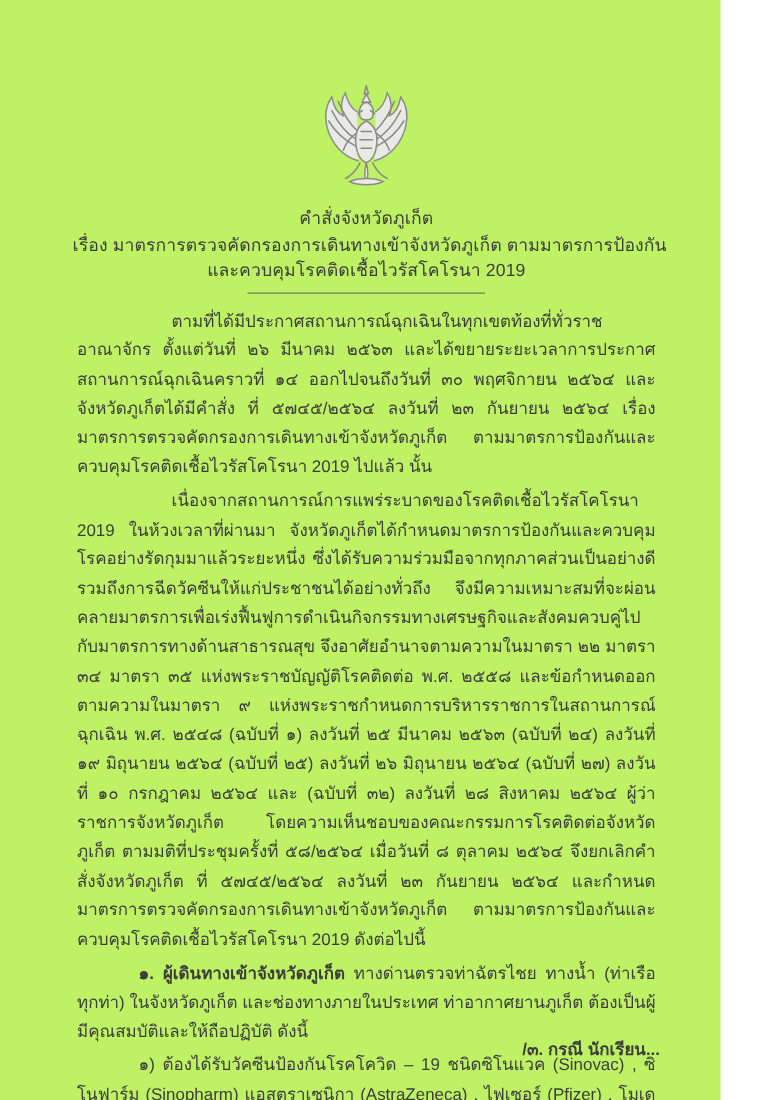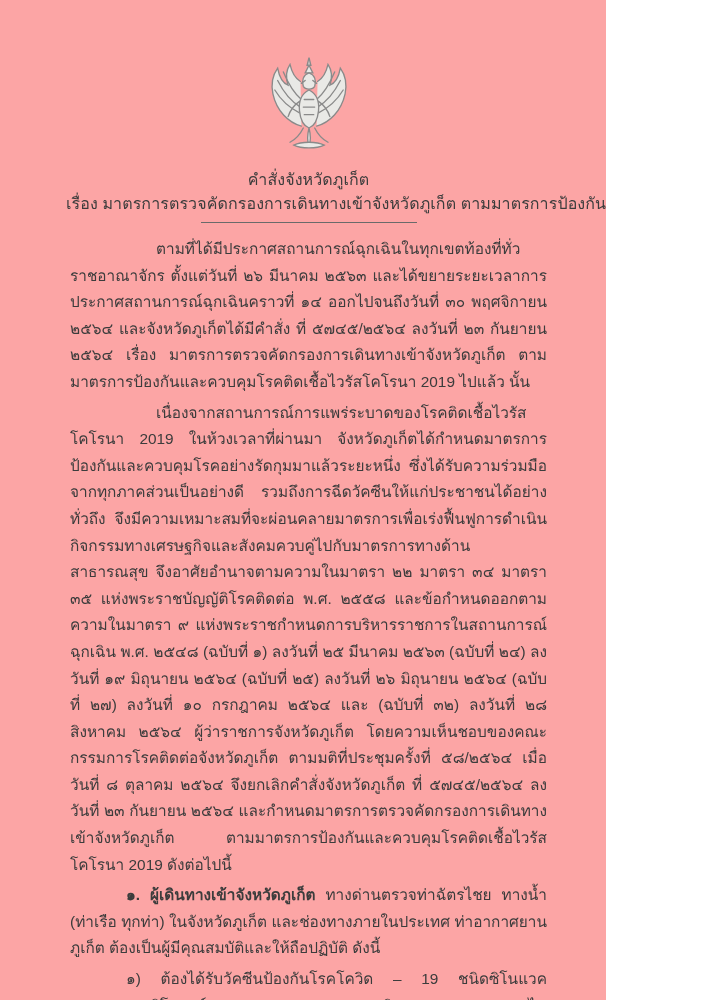--- a/index.html
+++ b/index.html
@@ -1,25 +1,25 @@
 <!DOCTYPE html>
 <html lang="th"><head>
 <meta charset="utf-8">
 <style>
   html, body { margin: 0; padding: 0; background: #ffffff; }
   .page {
     position: relative;
-    width: 606px;
+    width: 655px;
     height: 1000px;
     margin: 0;
-    background: #fca5a5;
+    background: #bef264;
     color: #3c3c3c;
     font-family: "Liberation Sans", "DejaVu Sans", sans-serif;
     box-sizing: border-box;
-    padding: 52px 55px 0 66px;
+    padding: 72px 55px 0 66px;
     overflow: hidden;
   }
   .emblem-wrap {
     width: 118px;
     height: 114px;
     margin: 0 auto 2px auto;
   }
   .emblem-wrap svg { width: 100%; height: 100%; }
   .doc-header {
     text-align: center;
@@ -86,27 +86,29 @@
         <path d="M54,80 C50,88 46,92 40,95 M66,80 C70,88 74,92 80,95"></path>
         <path d="M60,80 C58,88 58,94 60,99 C62,94 62,88 60,80 Z" fill="#e9e9e6"></path>
         <path d="M44,98 C52,94 68,94 76,98 C68,102 52,102 44,98 Z" fill="#e9e9e6"></path>
       </g>
     </svg>
   </div>
 
   <div class="doc-header">
     <div class="line">คำสั่งจังหวัดภูเก็ต</div>
     <div class="line">เรื่อง  มาตรการตรวจคัดกรองการเดินทางเข้าจังหวัดภูเก็ต ตามมาตรการป้องกัน</div>
+    <div class="line">และควบคุมโรคติดเชื้อไวรัสโคโรนา 2019</div>
     <div class="rule"></div>
   </div>
 
   <div class="body-text">
     <p class="para-indent">ตามที่ได้มีประกาศสถานการณ์ฉุกเฉินในทุกเขตท้องที่ทั่วราชอาณาจักร ตั้งแต่วันที่ ๒๖ มีนาคม ๒๕๖๓ และได้ขยายระยะเวลาการประกาศสถานการณ์ฉุกเฉินคราวที่ ๑๔ ออกไปจนถึงวันที่ ๓๐ พฤศจิกายน ๒๕๖๔ และจังหวัดภูเก็ตได้มีคำสั่ง ที่ ๕๗๔๕/๒๕๖๔ ลงวันที่ ๒๓ กันยายน ๒๕๖๔ เรื่อง มาตรการตรวจคัดกรองการเดินทางเข้าจังหวัดภูเก็ต ตามมาตรการป้องกันและควบคุมโรคติดเชื้อไวรัสโคโรนา 2019 ไปแล้ว นั้น</p>
     <p class="para-indent">เนื่องจากสถานการณ์การแพร่ระบาดของโรคติดเชื้อไวรัสโคโรนา 2019 ในห้วงเวลาที่ผ่านมา จังหวัดภูเก็ตได้กำหนดมาตรการป้องกันและควบคุมโรคอย่างรัดกุมมาแล้วระยะหนึ่ง ซึ่งได้รับความร่วมมือจากทุกภาคส่วนเป็นอย่างดี รวมถึงการฉีดวัคซีนให้แก่ประชาชนได้อย่างทั่วถึง จึงมีความเหมาะสมที่จะผ่อนคลายมาตรการเพื่อเร่งฟื้นฟูการดำเนินกิจกรรมทางเศรษฐกิจและสังคมควบคู่ไปกับมาตรการทางด้านสาธารณสุข จึงอาศัยอำนาจตามความในมาตรา ๒๒ มาตรา ๓๔ มาตรา ๓๕ แห่งพระราชบัญญัติโรคติดต่อ พ.ศ. ๒๕๕๘ และข้อกำหนดออกตามความในมาตรา ๙ แห่งพระราชกำหนดการบริหารราชการในสถานการณ์ฉุกเฉิน พ.ศ. ๒๕๔๘ (ฉบับที่ ๑) ลงวันที่ ๒๕ มีนาคม ๒๕๖๓ (ฉบับที่ ๒๔) ลงวันที่ ๑๙ มิถุนายน ๒๕๖๔ (ฉบับที่ ๒๕) ลงวันที่ ๒๖ มิถุนายน ๒๕๖๔ (ฉบับที่ ๒๗) ลงวันที่ ๑๐ กรกฎาคม ๒๕๖๔ และ (ฉบับที่ ๓๒) ลงวันที่ ๒๘ สิงหาคม ๒๕๖๔ ผู้ว่าราชการจังหวัดภูเก็ต โดยความเห็นชอบของคณะกรรมการโรคติดต่อจังหวัดภูเก็ต ตามมติที่ประชุมครั้งที่ ๕๘/๒๕๖๔ เมื่อวันที่ ๘ ตุลาคม ๒๕๖๔ จึงยกเลิกคำสั่งจังหวัดภูเก็ต ที่ ๕๗๔๕/๒๕๖๔ ลงวันที่ ๒๓ กันยายน ๒๕๖๔ และกำหนดมาตรการตรวจคัดกรองการเดินทางเข้าจังหวัดภูเก็ต ตามมาตรการป้องกันและควบคุมโรคติดเชื้อไวรัสโคโรนา 2019 ดังต่อไปนี้</p>
 
     <p class="item-indent"><span class="b">๑. ผู้เดินทางเข้าจังหวัดภูเก็ต</span><span> ทางด่านตรวจท่าฉัตรไชย ทางน้ำ (ท่าเรือ ทุกท่า) ในจังหวัดภูเก็ต และช่องทางภายในประเทศ ท่าอากาศยานภูเก็ต ต้องเป็นผู้มีคุณสมบัติและให้ถือปฏิบัติ ดังนี้</span></p>
 
     <p class="item-indent"><span>๑) ต้องได้รับวัคซีนป้องกันโรคโควิด – 19 ชนิดซิโนแวค (Sinovac) , ซิโนฟาร์ม (Sinopharm) แอสตราเซนิกา (AstraZeneca) , ไฟเซอร์ (Pfizer) , โมเดอร์นา (Moderna) , สปุตนิก วี (Sputnik V) ครบ ๒ เข็ม หรือสูตรไขว้ครบ ๒ เข็ม ตามที่กระทรวงสาธารณสุขกำหนด  หรือได้รับวัคซีนชนิดจอห์นสันแอนด์จอห์นสัน (Johnson and Johnson) จำนวน ๑ เข็ม มาแล้วเป็นระยะเวลาอย่างน้อย ๑๔ วัน  หรือผู้มีอายุต่ำกว่า ๑๘ ปี ที่ได้รับวัคซีนชนิดไฟเซอร์ (Pfizer) จำนวน ๑ เข็ม มาแล้วเป็นระยะเวลาอย่างน้อย ๑๔ วัน </span></p>
 
   </div>
 
+  <div class="footer-note">/๓. กรณี นักเรียน...</div>
 
 </div>
 
 </body></html>

